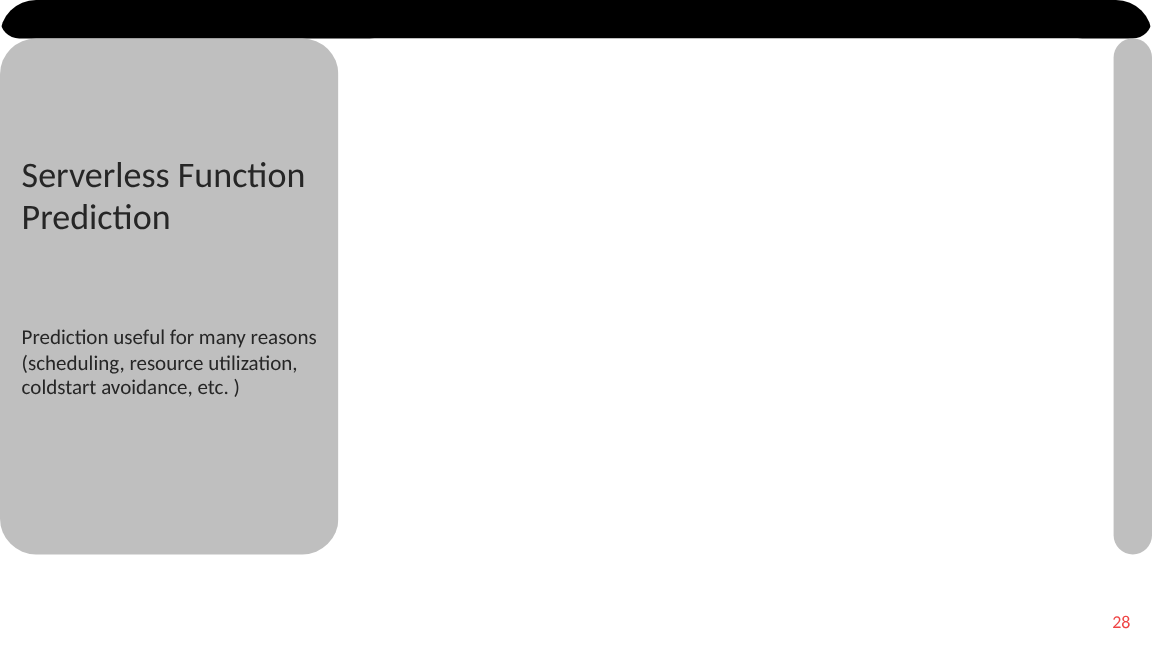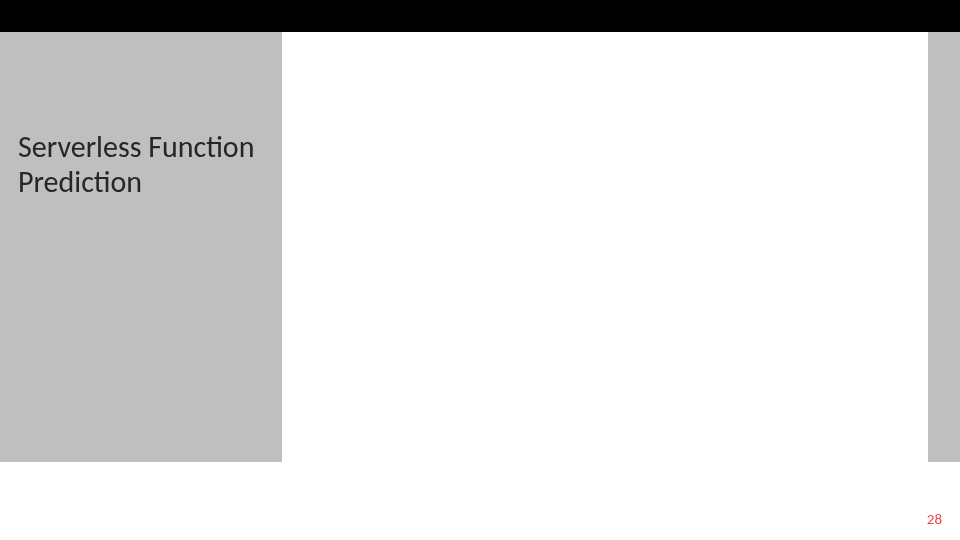--- a/index.html
+++ b/index.html
@@ -1,18 +1,19 @@
 <!DOCTYPE html>
 <html><head>
   <meta charset="utf-8">
   <style>
     * {
       margin: 0;
       padding: 0;
       box-sizing: border-box;
+      border-radius: 30px;
     }
     html, body {
       width: 960px;
       height: 540px;
       overflow: hidden;
       font-family: Calibri, "Segoe UI", Arial, sans-serif;
       background: #ffffff;
     }
     .slide {
       position: relative;
@@ -77,20 +78,21 @@
   </style>
 </head>
 <body>
 
 <div class="slide">
 
   <div class="top-black-bar"></div>
 
   <div class="left-panel">
     <div class="title">Serverless Function Prediction</div>
+    <div class="subtitle">Prediction useful for many reasons (scheduling, resource utilization, coldstart avoidance, etc. )</div>
   </div>
 
   <div class="content-area"></div>
 
   <div class="right-gray-strip"></div>
 
   <div class="page-number">28</div>
 
 </div>
 

